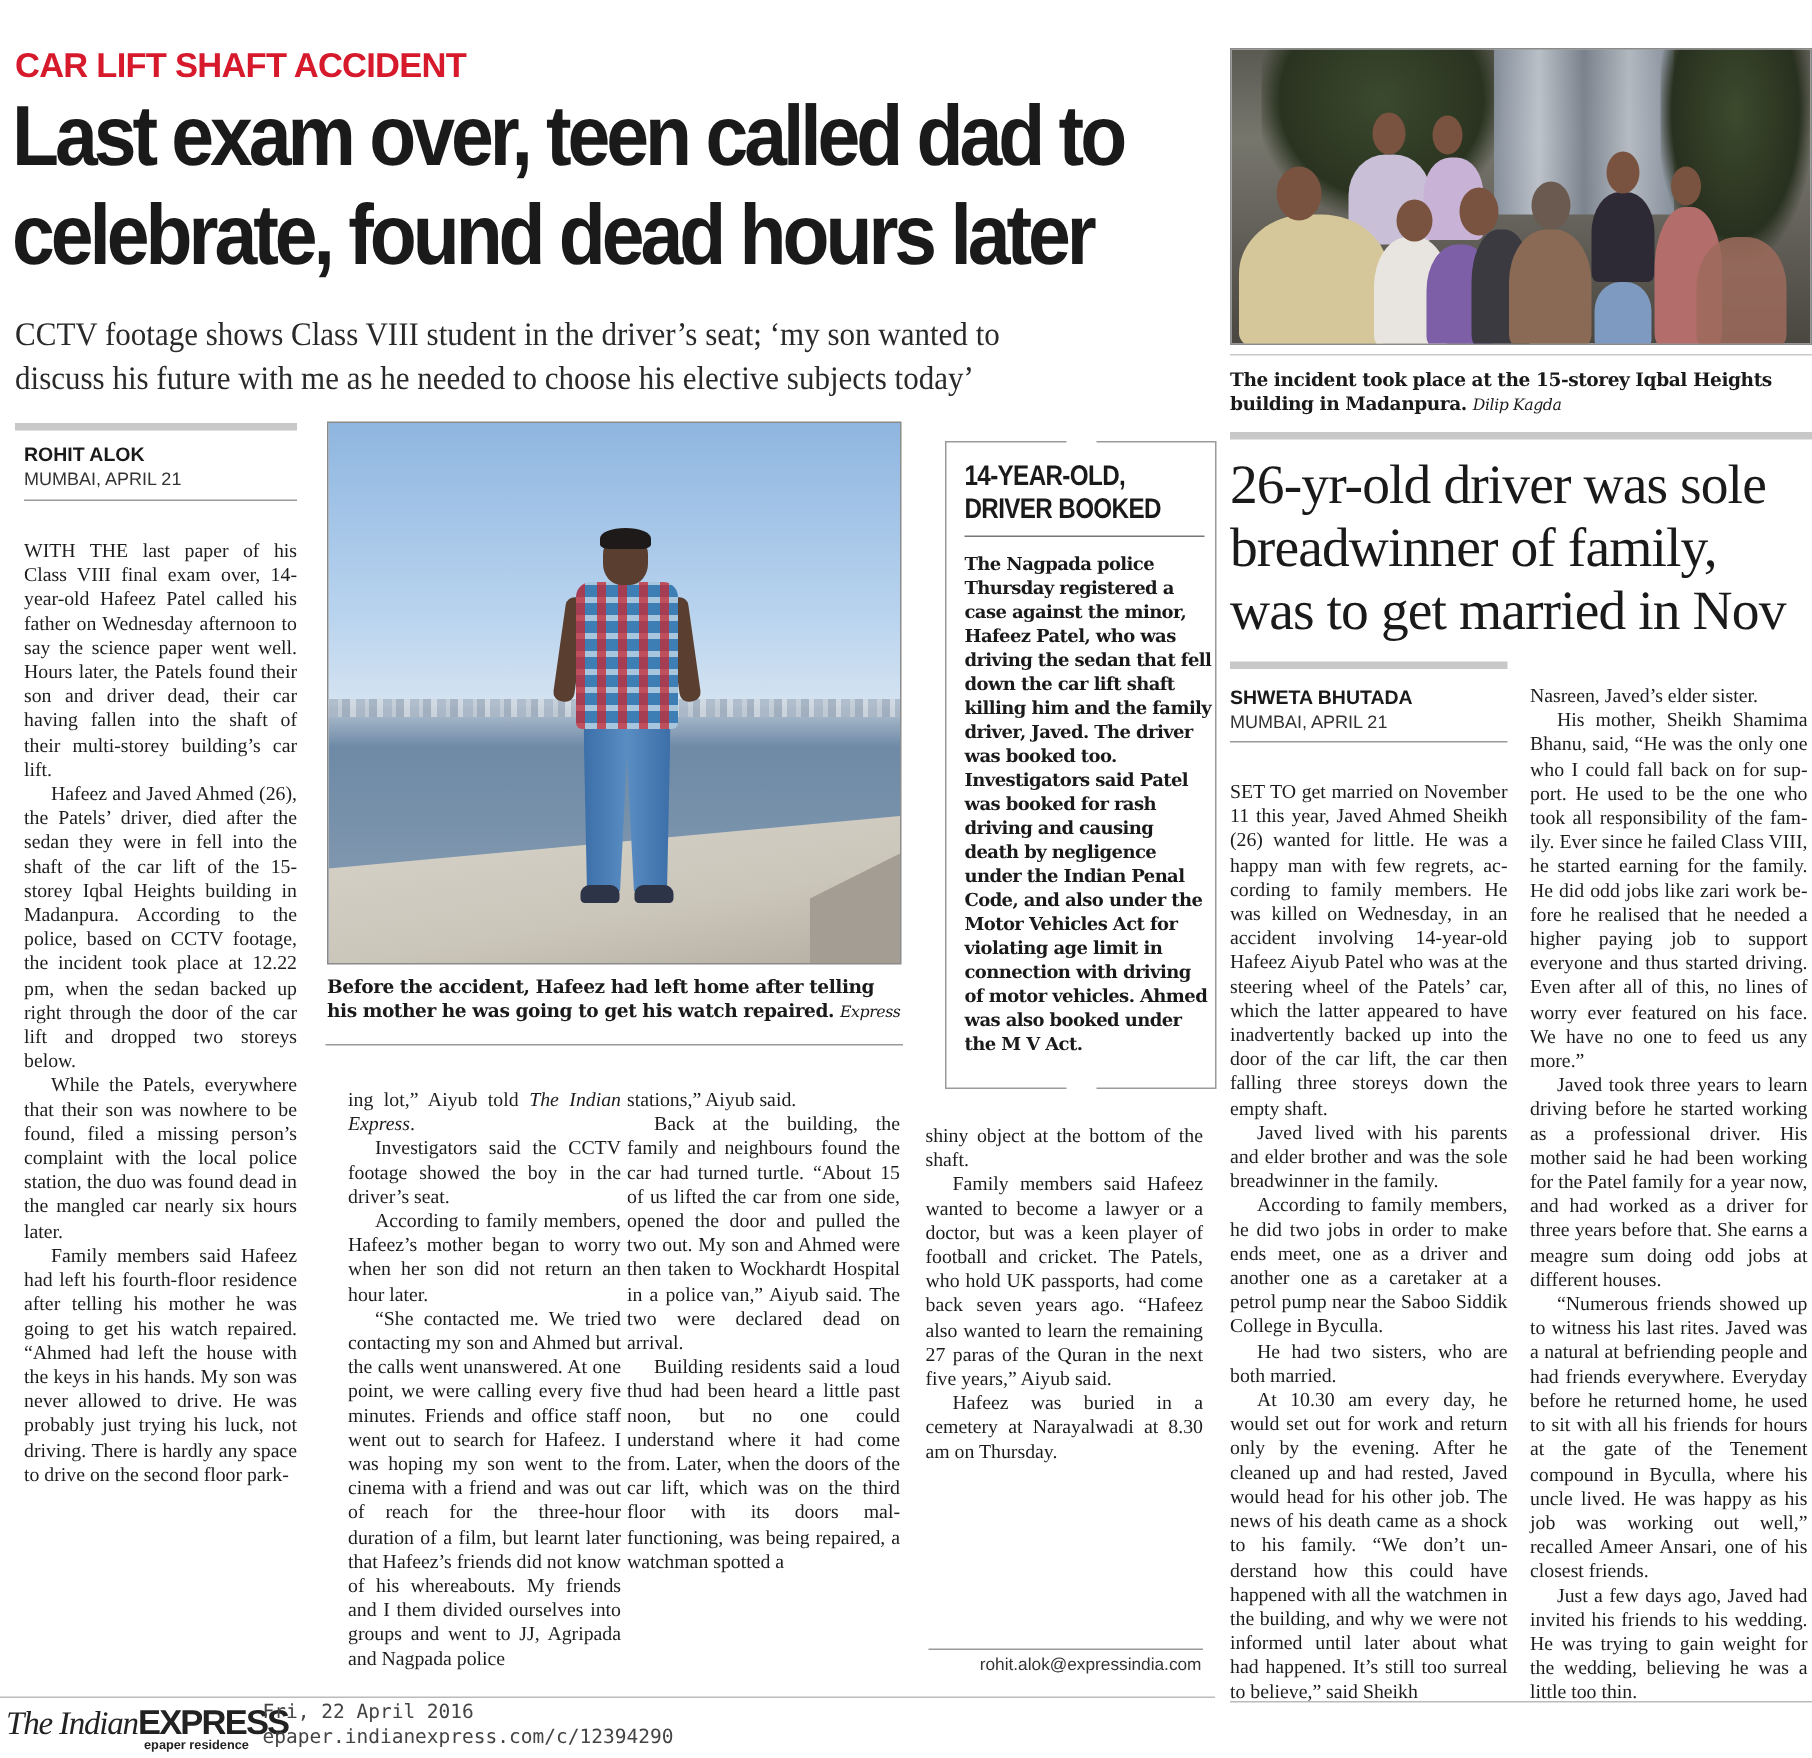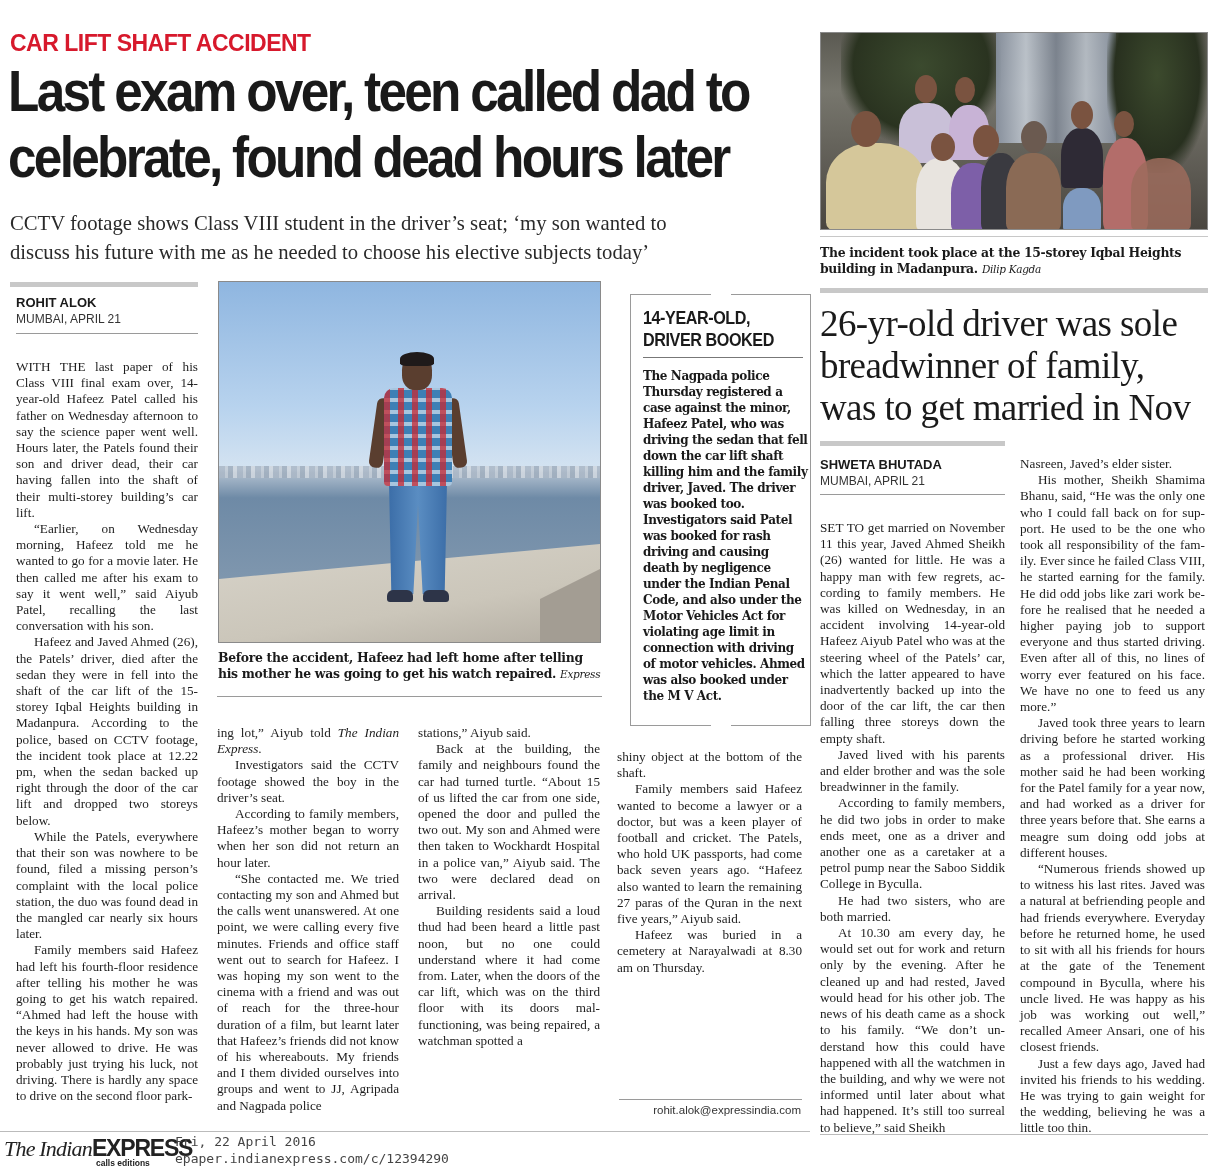--- a/index.html
+++ b/index.html
@@ -165,21 +165,20 @@
   <span class="line">discuss his future with me as he needed to choose his elective subjects today’</span>
 </div>
 
 <div class="rule-thick" style="left:10px; top:282px; width:188px;"></div>
 <div class="byline-name" style="left:16px; top:295px;">ROHIT ALOK</div>
 <div class="byline-place" style="left:16px; top:312px;">MUMBAI, APRIL 21</div>
 <div class="rule-thin" style="left:16px; top:333px; width:182px;"></div>
 
 <div class="col" style="left:16px; top:343px; width:182px;">
   <p class="first">WITH THE last paper of his Class VIII final exam over, 14-year-old Hafeez Patel called his father on Wednesday after­noon to say the science paper went well. Hours later, the Patels found their son and driver dead, their car having fallen into the shaft of their multi-storey building’s car lift.</p>
-  <p>“Earlier, on Wednesday morning, Hafeez told me he wanted to go for a movie later. He then called me after his exam to say it went well,” said Aiyub Patel, recalling the last conversation with his son.</p>
   <p>Hafeez and Javed Ahmed (26), the Patels’ driver, died af­ter the sedan they were in fell into the shaft of the car lift of the 15-storey Iqbal Heights building in Madanpura. According to the police, based on CCTV footage, the incident took place at 12.22 pm, when the sedan backed up right through the door of the car lift and dropped two storeys below.</p>
   <p>While the Patels, everywhere that their son was nowhere to be found, filed a missing per­son’s complaint with the local police station, the duo was found dead in the mangled car nearly six hours later.</p>
   <p>Family members said Hafeez had left his fourth-floor residence after telling his mother he was going to get his watch repaired. “Ahmed had left the house with the keys in his hands. My son was never al­lowed to drive. He was proba­bly just trying his luck, not driv­ing. There is hardly any space to drive on the second floor park-</p>
 </div>
 
 <div class="photo photo-boy">
   <div class="skyline"></div>
   <div class="wall"></div>
   <div class="wallside"></div>
   <div class="boy">
@@ -192,21 +191,21 @@
     <div class="shoe-l"></div>
       <div class="shoe-r"></div>
   </div>
 </div>
 <div class="caption" style="left:218px; top:650px; width:385px;">
   <span>Before the accident, Hafeez had left home after telling his mother he was going to get his watch repaired.</span>
   <span class="credit">Express</span>
 </div>
 <div class="rule-thin" style="left:217px; top:696px; width:385px;"></div>
 
-<div class="col" style="left:217px; top:709px; width:182px;">
+<div class="col" style="left:232px; top:709px; width:182px;">
   <p class="first"><span>ing lot,” Aiyub told </span><i>The Indian Express</i>.</p>
   <p>Investigators said the CCTV footage showed the boy in the driver’s seat.</p>
   <p>According to family mem­bers, Hafeez’s mother began to worry when her son did not re­turn an hour later.</p>
   <p>“She contacted me. We tried contacting my son and Ahmed but the calls went unanswered. At one point, we were calling every five minutes. Friends and office staff went out to search for Hafeez. I was hoping my son went to the cinema with a friend and was out of reach for the three-hour duration of a film, but learnt later that Hafeez’s friends did not know of his whereabouts. My friends and I them divided ourselves into groups and went to JJ, Agripada and Nagpada police</p>
 </div>
 
 <div class="col" style="left:418px; top:709px; width:182px;">
   <p class="first">stations,” Aiyub said.</p>
   <p>Back at the building, the family and neighbours found the car had turned turtle. “About 15 of us lifted the car from one side, opened the door and pulled the two out. My son and Ahmed were then taken to Wockhardt Hospital in a police van,” Aiyub said. The two were declared dead on arrival.</p>
   <p>Building residents said a loud thud had been heard a lit­tle past noon, but no one could understand where it had come from. Later, when the doors of the car lift, which was on the third floor with its doors mal­functioning, was being re­paired, a watchman spotted a</p>
@@ -288,15 +287,15 @@
   <p>“Numerous friends showed up to witness his last rites. Javed was a natural at befriending peo­ple and had friends everywhere. Everyday before he returned home, he used to sit with all his friends for hours at the gate of the Tenement compound in Byculla, where his uncle lived. He was happy as his job was working out well,” recalled Ameer Ansari, one of his closest friends.</p>
   <p>Just a few days ago, Javed had invited his friends to his wed­ding. He was trying to gain weight for the wedding, believ­ing he was a little too thin.</p>
 </div>
 
 <div class="rule-thin" style="left:820px; top:1134px; width:388px; background:#bbb;"></div>
 <div class="rule-thin" style="left:0; top:1131px; width:810px; background:#bbb;"></div>
 
 <div class="footer-logo">
   <span>The Indian</span><span class="express">EXPRESS</span>
 </div>
-<div class="footer-sub">calls editions</div>
+<div class="footer-sub">epaper residence</div>
 <div class="footer-date">Fri, 22 April 2016</div>
 <div class="footer-url">epaper.indianexpress.com/c/12394290</div>
 
 </body></html>

